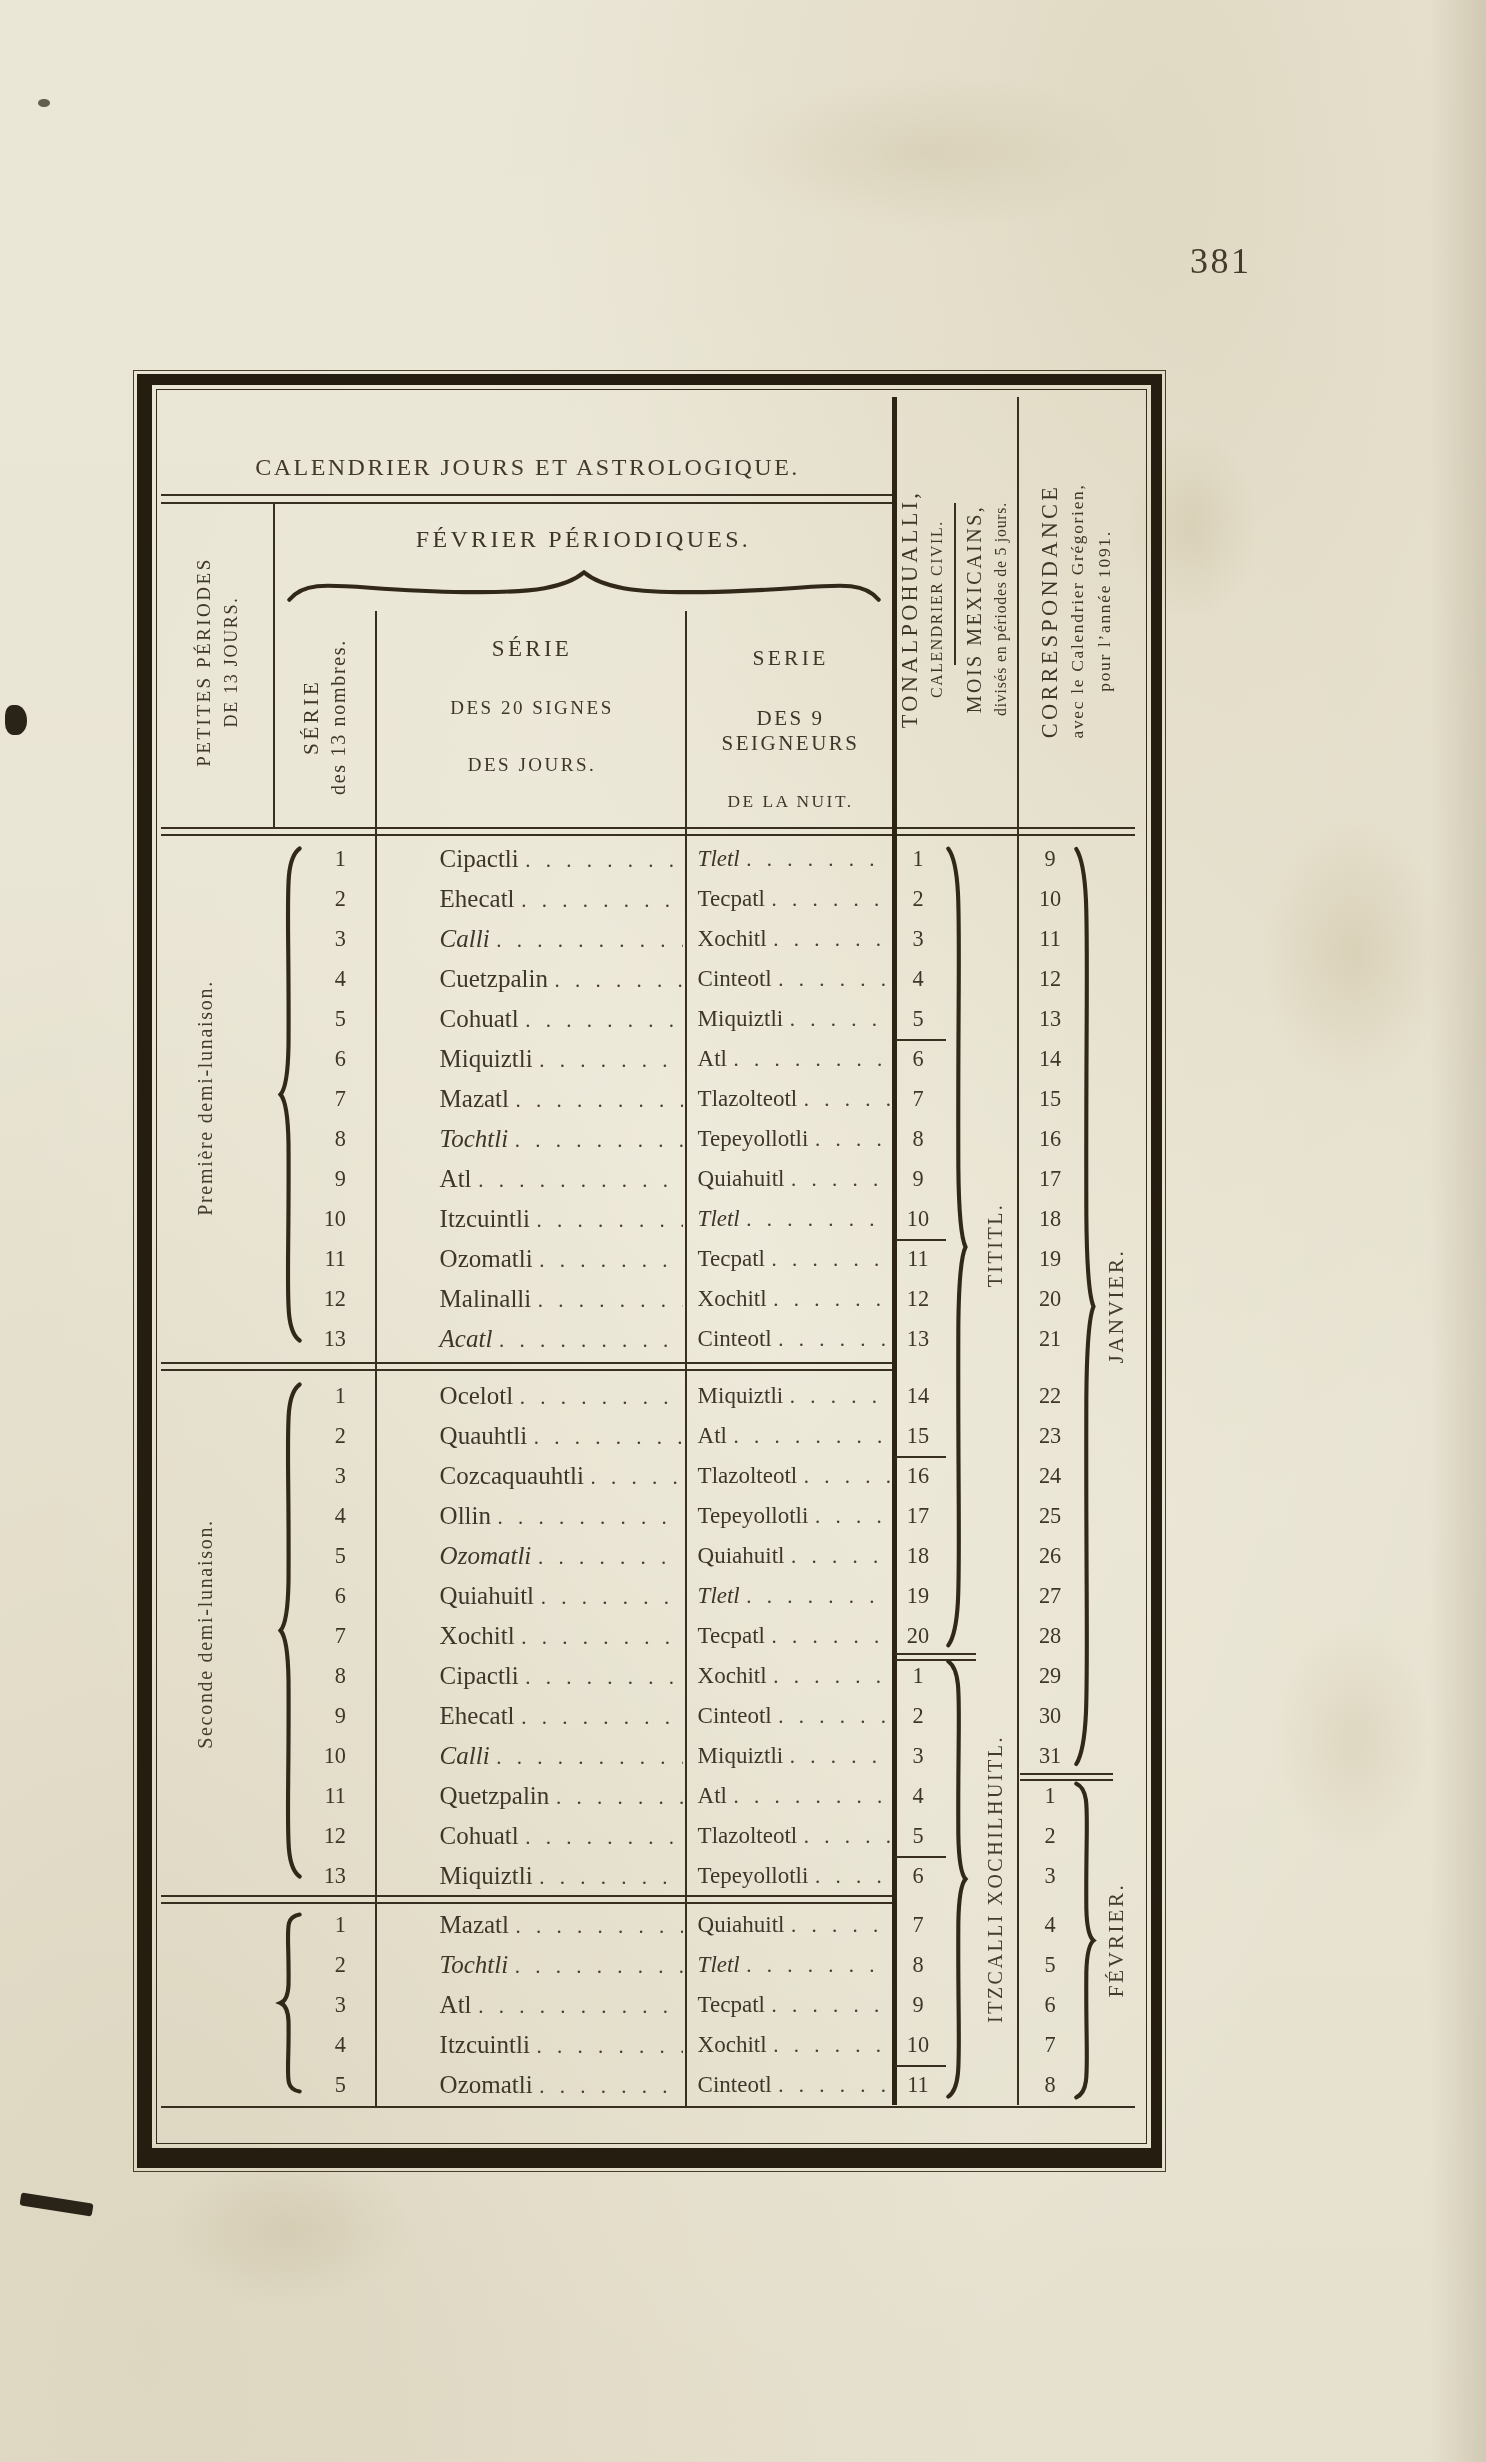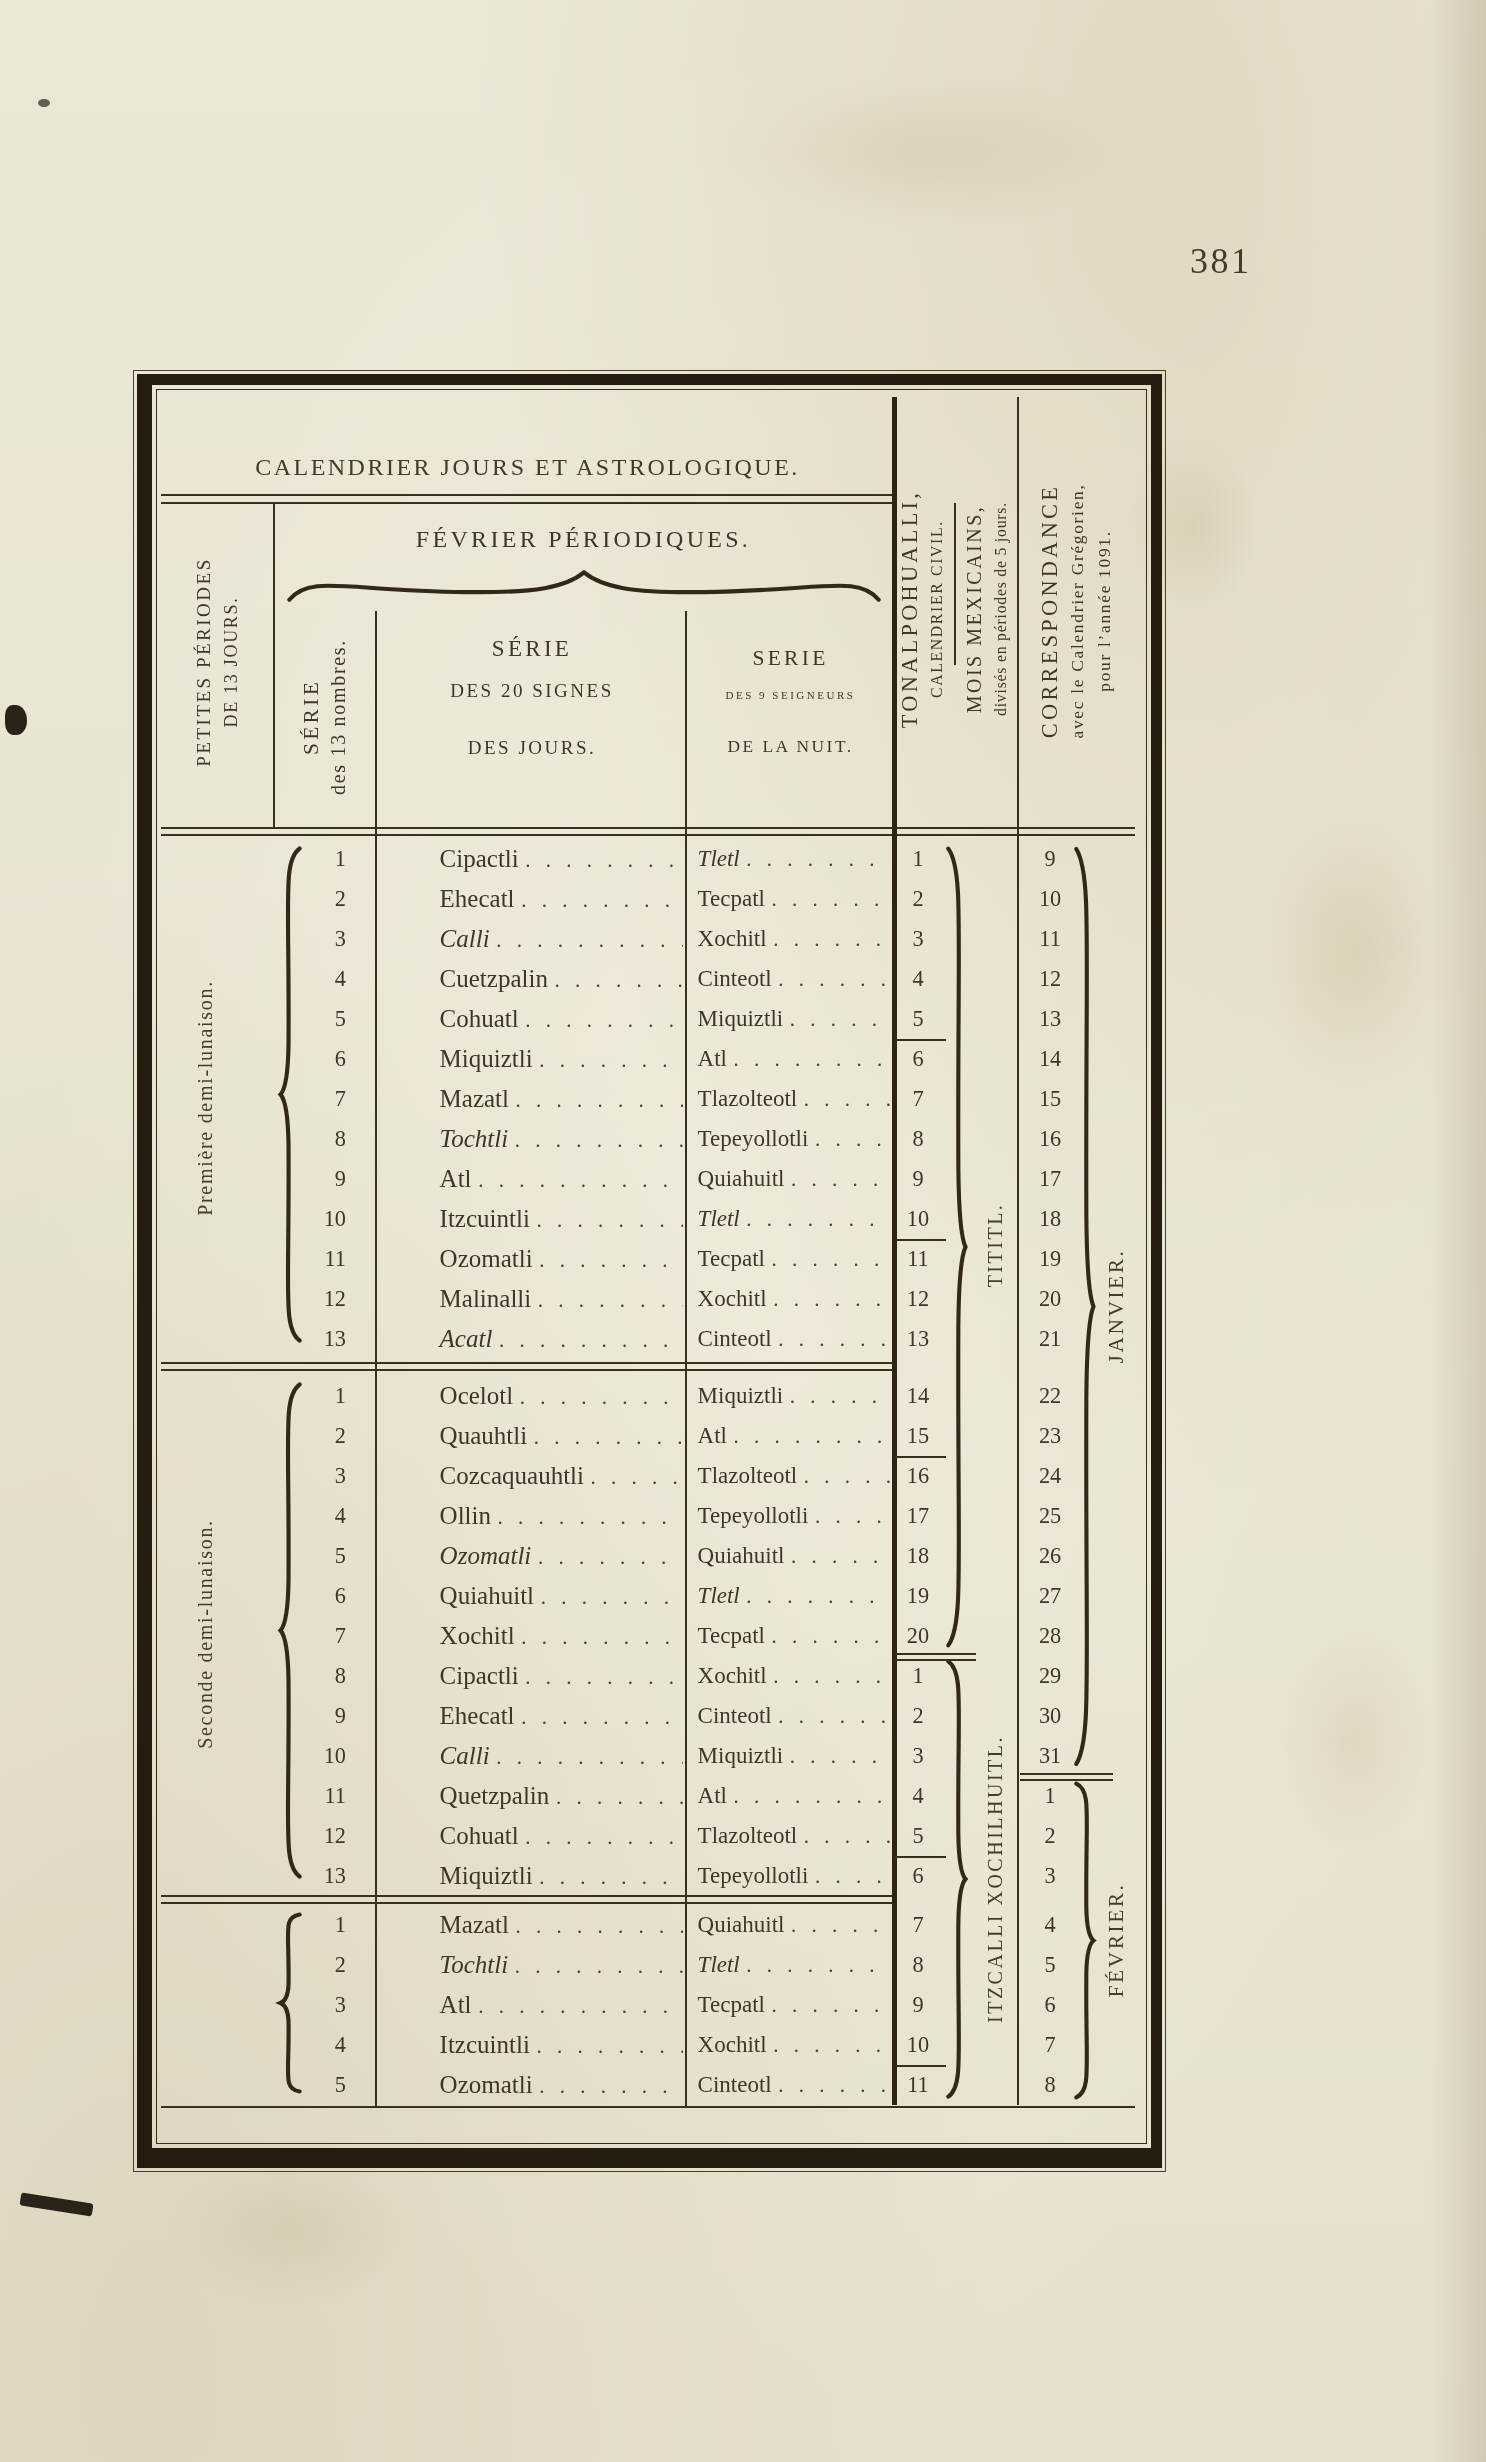--- a/index.html
+++ b/index.html
@@ -33,21 +33,21 @@
   .vl.thick { border-left-width:5px; border-left-color:#2d2415; }
 
   .t-title { position:absolute; left:161px; top:396px; width:733px; text-align:center;
     font-size:38px; letter-spacing:4.1px; color:#43392b; }
   .t-subtitle { position:absolute; left:161px; top:454px; width:733px; text-align:center;
     font-size:24px; letter-spacing:2.5px; color:#43392b; }
   .series-group { position:absolute; left:273px; top:526px; width:621px; text-align:center;
     font-size:24px; letter-spacing:3.3px; }
   .hdr3 { position:absolute; text-align:center; }
   .hdr3 .hl1 { font-size:23px; letter-spacing:3.3px; }
-  .hdr3 .hl2 { font-size:19px; letter-spacing:2.5px; margin-top:18px; }
+  .hdr3 .hl2 { font-size:19px; letter-spacing:2.5px; margin-top:35px; }
   .hdr3 .hl3 { font-size:19px; letter-spacing:2.5px; margin-top:35px; }
 
   .rot { position:absolute; white-space:nowrap; text-align:center;
     transform:translate(-50%,-50%) rotate(-90deg); }
   .rot .r1 { font-size:19px; letter-spacing:2.5px; line-height:28px; }
   .rot .r2 { font-size:18px; letter-spacing:1.7px; line-height:26.5px; }
   .rot .r3 { font-size:18px; letter-spacing:1.7px; line-height:26.5px; }
   .rot.big .r1 { font-size:22.3px; letter-spacing:3.3px; }
   .rot.demi { font-size:20px; letter-spacing:1.7px; color:#453b2d; }
   .rot.month { font-size:20px; letter-spacing:2.5px; color:#453b2d; }
@@ -105,21 +105,21 @@
       </svg>
     </div>
 
   <div class="hdr3" style="left:377px;top:636px;width:310px;">
     <div class="hl1">SÉRIE</div>
     <div class="hl2">DES 20 SIGNES</div>
     <div class="hl3">DES JOURS.</div>
   </div>
   <div class="hdr3" style="left:687px;top:646px;width:207px;">
     <div class="hl1" style="font-size:21.5px;">SERIE</div>
-    <div class="hl2" style="font-size:11px;font-family:Liberation Serif, serif;">DES 9 SEIGNEURS</div>
+    <div class="hl2" style="font-size:21px;font-family:Liberation Serif, serif;">DES 9 SEIGNEURS</div>
     <div class="hl3" style="font-size:17.4px;">DE LA NUIT.</div>
   </div>
 
   <div class="rot" style="left:217px;top:662px;">
     <div class="r1">PETITES PÉRIODES</div>
     <div class="r2">DE 13 JOURS.</div>
   </div>
   <div class="rot" style="left:324px;top:717px;">
     <div class="r1" style="letter-spacing:3.3px;font-size:21.5px;">SÉRIE</div>
     <div class="r2" style="font-size:20px;">des 13 nombres.</div>

